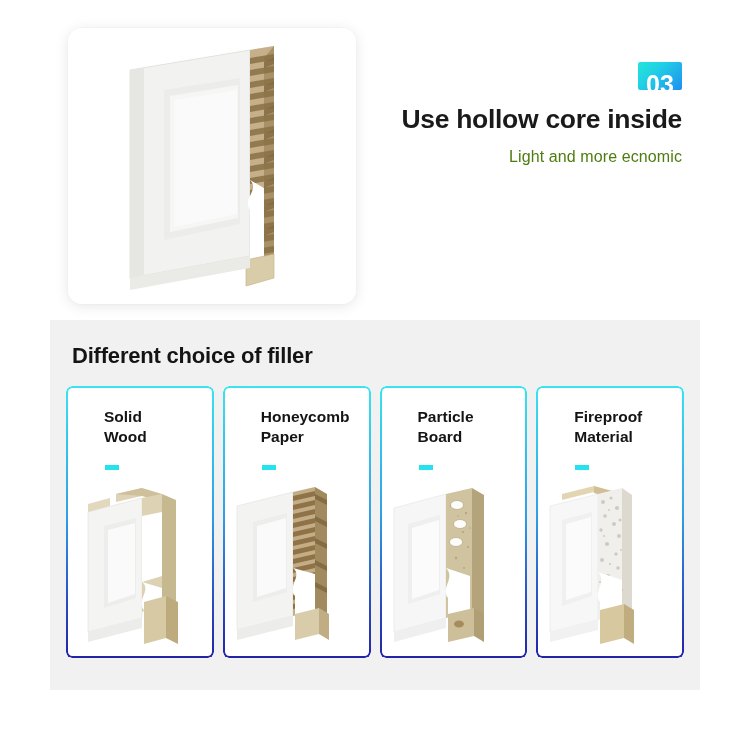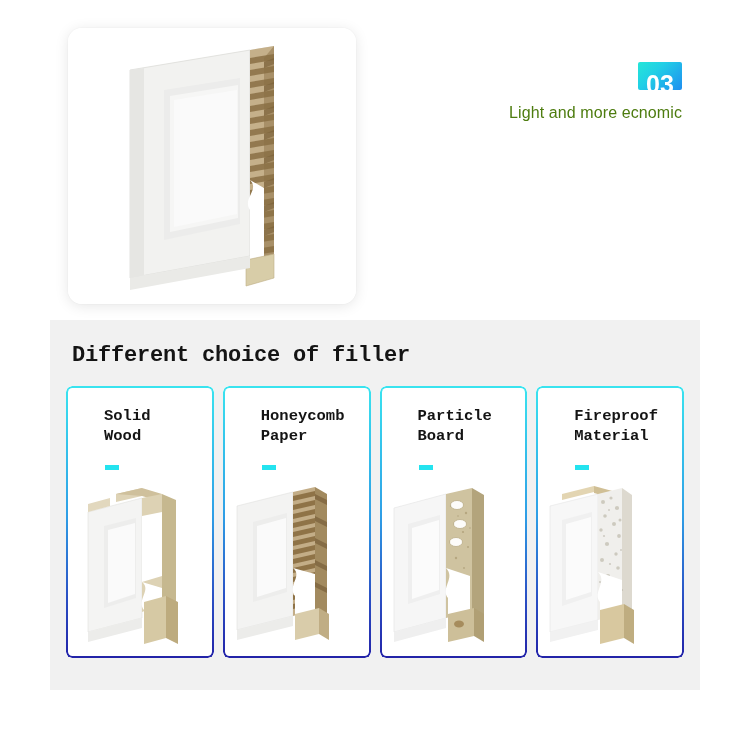--- a/index.html
+++ b/index.html
@@ -76,21 +76,20 @@
   }
 
   
   .panel {
     position: absolute;
     left: 50px;
     top: 320px;
     width: 650px;
     height: 370px;
     background: #f1f1f1;
-    font-family: Liberation Mono, monospace;
   }
 
   .panel-title {
     position: absolute;
     left: 22px;
     top: 23px;
     font-size: 22px;
     font-weight: bold;
     color: #141414;
     letter-spacing: -0.2px;
@@ -220,20 +219,21 @@
 
       <polygon points="178,232 206,226 206,250 178,258" fill="#d8cda8"></polygon>
       <polygon points="178,232 206,226 206,250 178,258" fill="none" stroke="#bfae86" stroke-width="0.6"></polygon>
 
       <polygon points="62,250 182,228 182,240 62,262" fill="#eaeae7"></polygon>
     </svg>
   </div>
 
   <div class="hero-text">
     <div class="badge">03</div>
+    <div class="hero-title">Use hollow core inside</div>
     <div class="hero-sub">Light and more ecnomic</div>
   </div>
 
 </div>
 
 <div class="panel">
   <div class="panel-title">Different choice of filler</div>
 
   <div class="cards">
 

